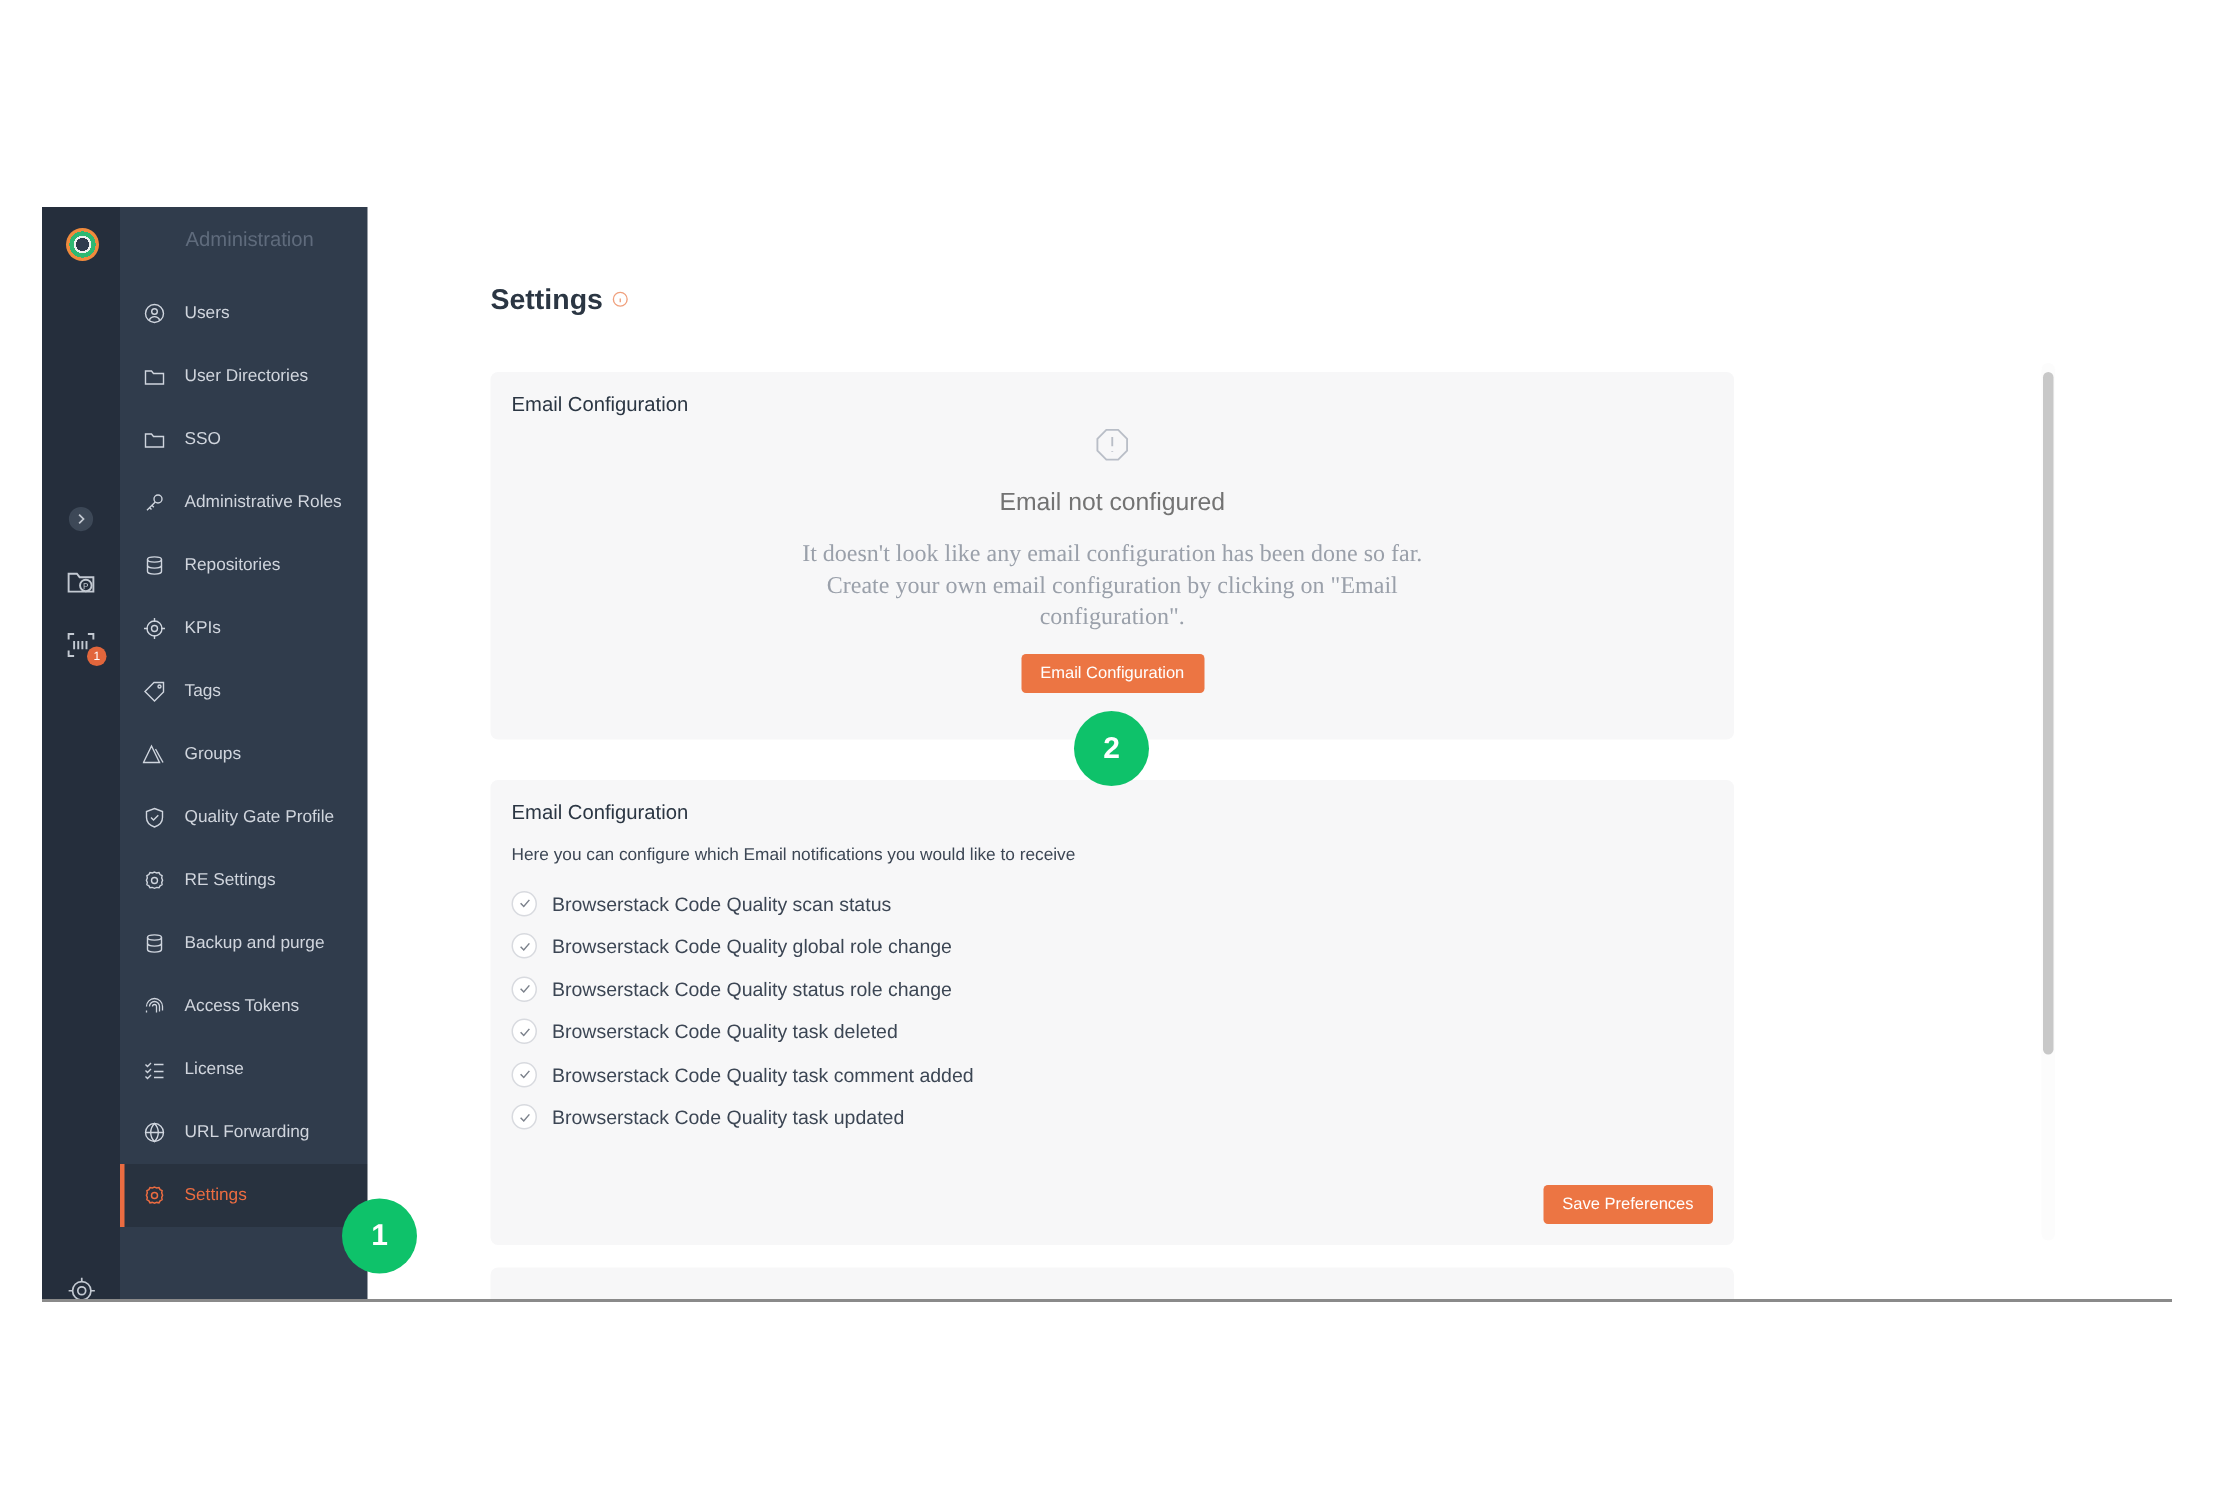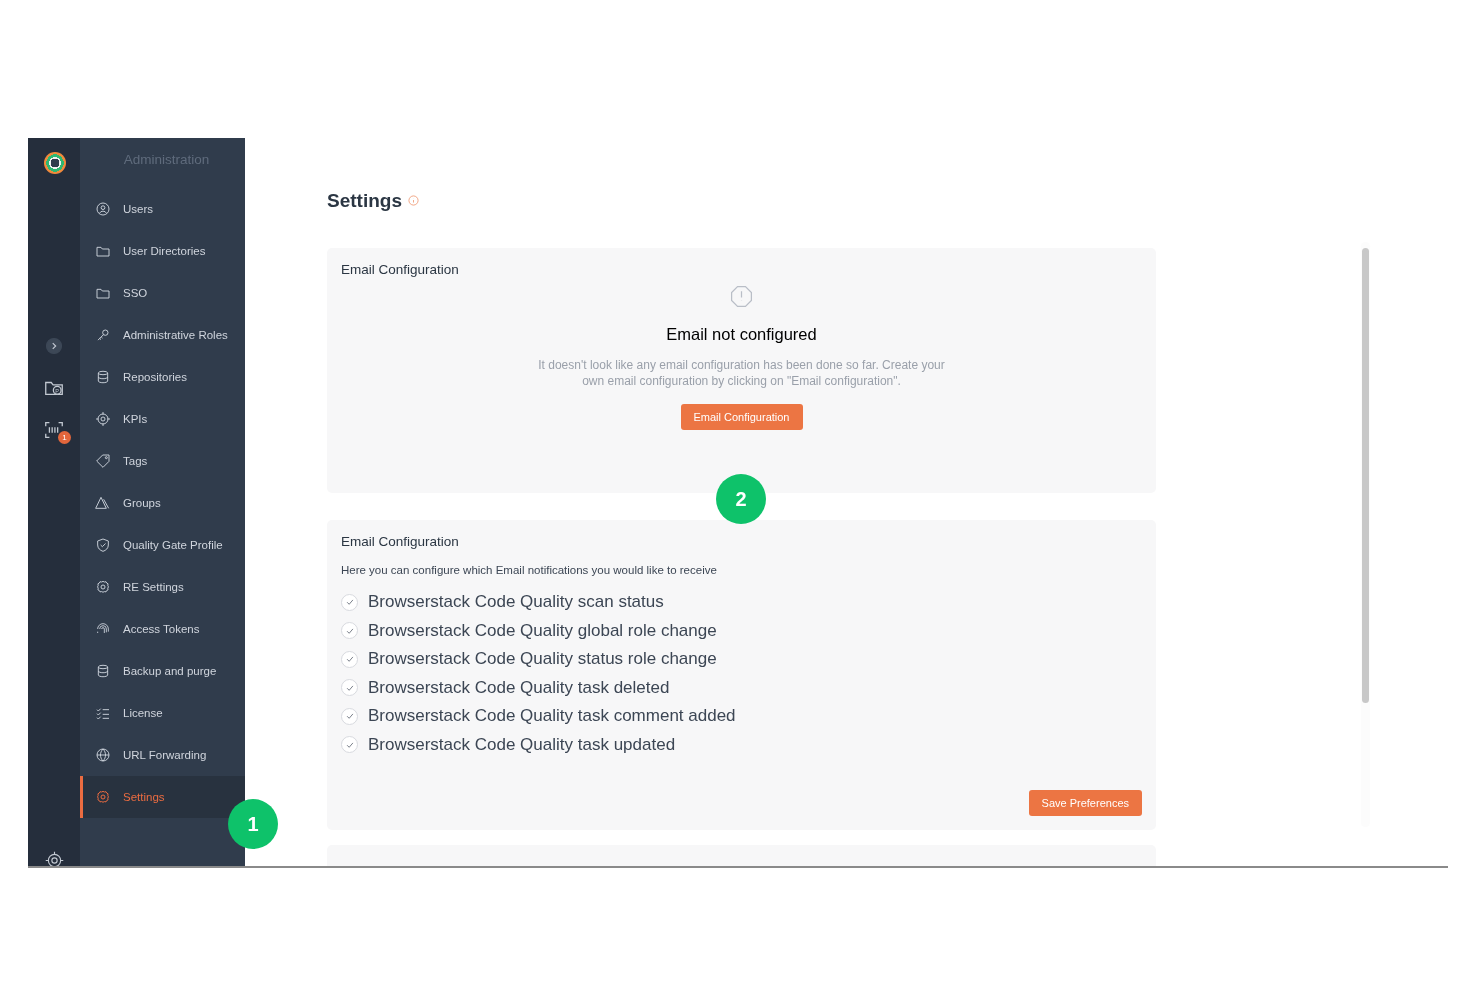--- a/index.html
+++ b/index.html
@@ -105,24 +105,24 @@
   .card-title {
     position: absolute; left: 14px; top: 14px;
     font-size: 13.5px; color: #2b3643;
   }
 
   .empty-state {
     position: absolute; left: 0; right: 0; top: 36px;
     text-align: center;
   }
   .empty-icon { color: #b9bec7; margin-bottom: 12px; }
-  .empty-title { font-size: 16.5px; color: #000000; margin-bottom: 14px; }
+  .empty-title { font-size: 16.5px; color: #737373; margin-bottom: 14px; }
   .empty-desc {
-    font-size: 12px; color: #9aa0aa; line-height: 1.32;
-    width: 420px; margin: 12px auto 14px auto;
+    font-size: 16px; color: #9aa0aa; line-height: 1.32;
+    width: 420px; margin: 12px auto 14px auto; font-family: Liberation Serif, serif;
   }
   .btn-primary {
     display: inline-block;
     background: #ec7543; color: #fff;
     font-size: 11px;
     padding: 7px 13px;
     border: none; border-radius: 3px;
     cursor: pointer;
   }
 
@@ -135,21 +135,21 @@
     display: flex; align-items: center;
     height: 28.5px;
   }
   .check-circle {
     width: 17px; height: 17px; border-radius: 50%;
     border: 1px solid #d8dadf; background: #fff;
     display: flex; align-items: center; justify-content: center;
     margin-right: 10px; flex: 0 0 17px;
     color: #7b818b;
   }
-  .notif-label { font-size: 17px; color: #3c4654; }
+  .notif-label { font-size: 13px; color: #3c4654; }
 
   .save-btn-wrap { position: absolute; right: 14px; bottom: 14px; }
 
   
   .scroll-track {
     position: absolute; right: 78px; top: 104px;
     width: 9px; height: 585px;
     background: #fcfcfc;
     border-radius: 5px;
   }
@@ -313,39 +313,39 @@
           <svg width="16" height="16" viewBox="0 0 24 24" fill="none" stroke="currentColor" stroke-width="1.4">
               <path d="M12 3.6l2.2.9 2.3-.4 1.1 2 2 1.1-.4 2.3.9 2.2-.9 2.2.4 2.3-2 1.1-1.1 2-2.3-.4-2.2.9-2.2-.9-2.3.4-1.1-2-2-1.1.4-2.3-.9-2.2.9-2.2-.4-2.3 2-1.1 1.1-2 2.3.4z"></path>
               <circle cx="12" cy="12" r="3"></circle>
             </svg>
         </span>
         <span>RE Settings</span>
       </div>
 
       <div class="nav-item">
         <span class="ni-icon">
+          <svg width="16" height="16" viewBox="0 0 24 24" fill="none" stroke="currentColor" stroke-width="1.4">
+              <ellipse cx="12" cy="6" rx="7" ry="2.6"></ellipse>
+              <path d="M5 6v12c0 1.4 3.1 2.6 7 2.6s7-1.2 7-2.6V6"></path>
+              <path d="M5 12c0 1.4 3.1 2.6 7 2.6s7-1.2 7-2.6"></path>
+            </svg>
+        </span>
+        <span>Backup and purge</span>
+      </div>
+
+      <div class="nav-item">
+        <span class="ni-icon">
           <svg width="16" height="16" viewBox="0 0 24 24" fill="none" stroke="currentColor" stroke-width="1.3">
               <path d="M4 12a8 8 0 0 1 16 0v4"></path>
               <path d="M7 12a5 5 0 0 1 10 0v5"></path>
               <path d="M10 12a2 2 0 0 1 4 0v6"></path>
               <path d="M4 16v2"></path>
             </svg>
         </span>
         <span>Access Tokens</span>
-      </div>
-
-      <div class="nav-item">
-        <span class="ni-icon">
-          <svg width="16" height="16" viewBox="0 0 24 24" fill="none" stroke="currentColor" stroke-width="1.4">
-              <ellipse cx="12" cy="6" rx="7" ry="2.6"></ellipse>
-              <path d="M5 6v12c0 1.4 3.1 2.6 7 2.6s7-1.2 7-2.6V6"></path>
-              <path d="M5 12c0 1.4 3.1 2.6 7 2.6s7-1.2 7-2.6"></path>
-            </svg>
-        </span>
-        <span>Backup and purge</span>
       </div>
 
       <div class="nav-item">
         <span class="ni-icon">
           <svg width="16" height="16" viewBox="0 0 24 24" fill="none" stroke="currentColor" stroke-width="1.4">
               <path d="M3 7l2 2 3.5-3.5M3 13l2 2 3.5-3.5M3 19l2 2 3.5-3.5"></path>
               <path d="M11.5 7H21M11.5 14H21M11.5 20H21"></path>
             </svg>
         </span>
         <span>License</span>

